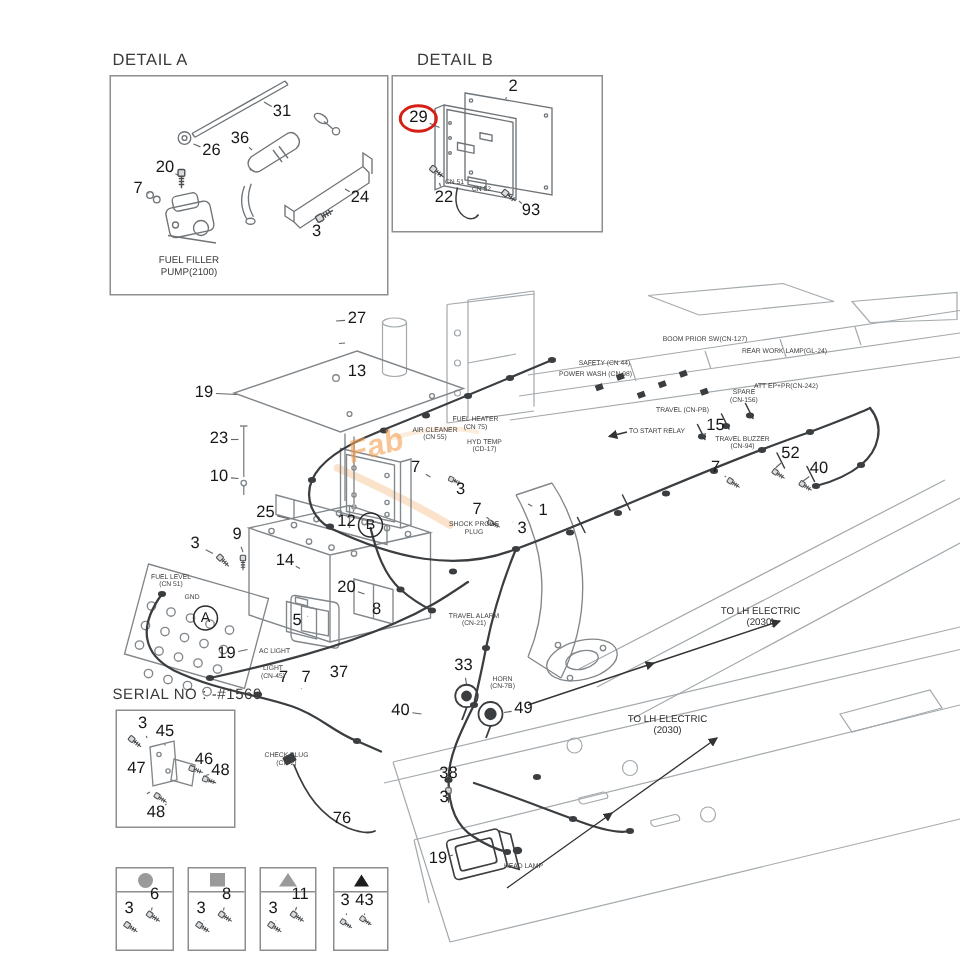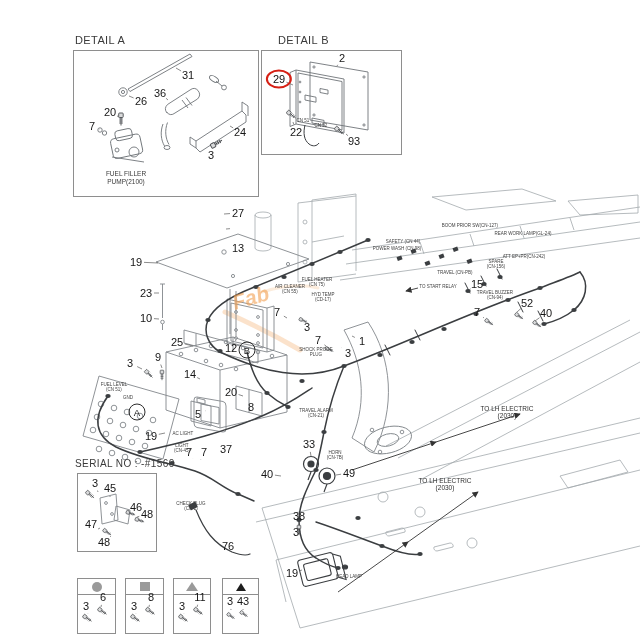--- a/index.html
+++ b/index.html
@@ -399,21 +399,21 @@
       <span class="callout" style="left: 342px; top: 58px;">2</span>
       <span class="callout ring" style="left: 279px; top: 79px;">29</span>
       <span class="callout" style="left: 296px; top: 132px;">22</span>
       <span class="callout" style="left: 354px; top: 141px;">93</span>
       <span class="lbl" style="left: 303px; top: 121px;">CN 51</span>
       <span class="lbl" style="left: 321px; top: 126px;">CN 52</span>
       <span class="callout" style="left: 95px; top: 483px;">3</span>
       <span class="callout" style="left: 110px; top: 488px;">45</span>
       <span class="callout" style="left: 136px; top: 507px;">46</span>
       <span class="callout" style="left: 147px; top: 514px;">48</span>
-      <span class="callout" style="left: 91px; top: 524px;">47</span>
+      <span class="callout" style="left: 91px; top: 513px;">47</span>
       <span class="callout" style="left: 104px; top: 542px;">48</span>
       <span class="callout" style="left: 86px; top: 606px;">3</span>
       <span class="callout" style="left: 103px; top: 597px;">6</span>
       <span class="callout" style="left: 134px; top: 606px;">3</span>
       <span class="callout" style="left: 151px; top: 597px;">8</span>
       <span class="callout" style="left: 182px; top: 606px;">3</span>
       <span class="callout" style="left: 200px; top: 597px;">11</span>
       <span class="callout" style="left: 230px; top: 601px;">3</span>
       <span class="callout" style="left: 243px; top: 601px;">43</span>
       <span class="callout" style="left: 238px; top: 213px;">27</span>

